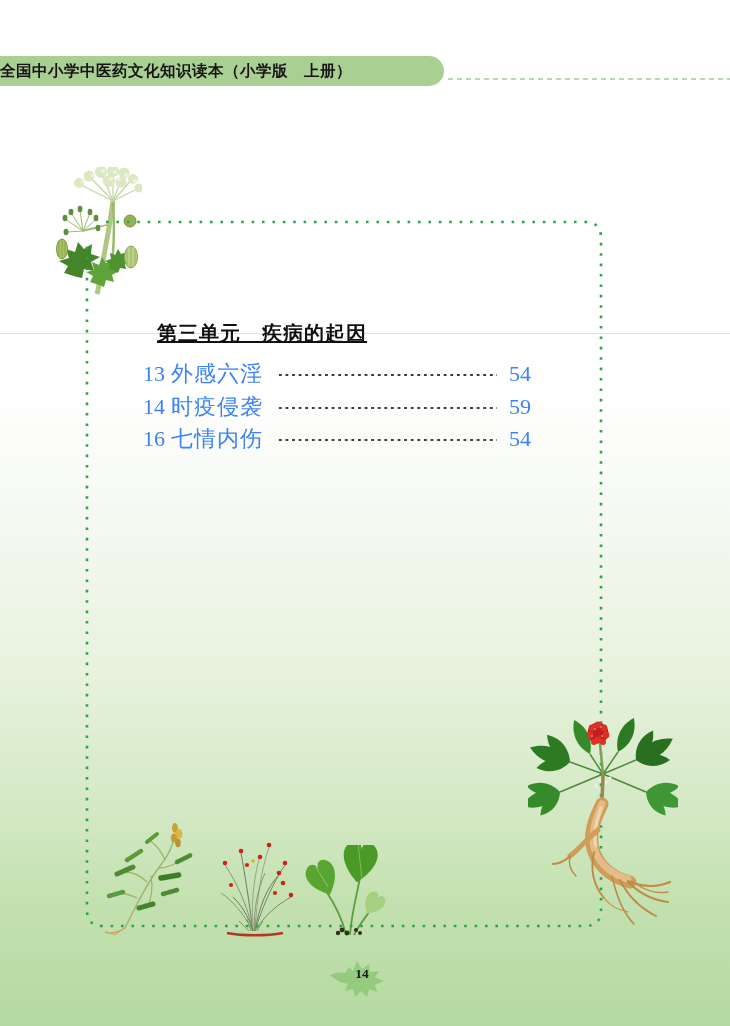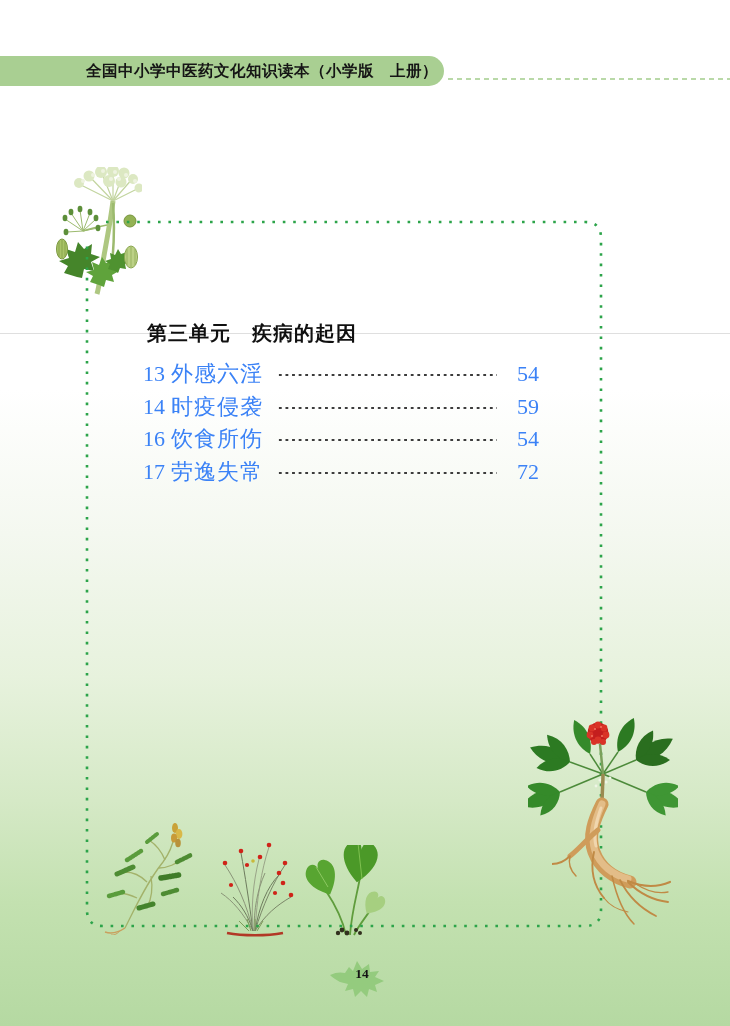--- a/index.html
+++ b/index.html
@@ -12,21 +12,21 @@
   }
   .abs{position:absolute;}
 
   
   .hairline{top:333px;left:0;width:730px;height:1px;background:#d9d9d9;opacity:.85;}
 
   
   .banner{
     top:56px;left:0;width:444px;height:30px;background:#a9cf92;
     border-radius:0 15px 15px 0;display:flex;align-items:center;
-    padding-left:86px;box-sizing:border-box;z-index:4;
+    box-sizing:border-box;z-index:4;
   }
   .banner-text{
     font-size:15.5px;font-weight:600;color:#151515;letter-spacing:.5px;
     font-family:"Liberation Serif","DejaVu Serif",serif;white-space:nowrap;
   }
   .dash-line{
     top:78px;left:448px;width:282px;height:2px;z-index:3;
     background:repeating-linear-gradient(90deg,#b9d9a8 0 5px,rgba(0,0,0,0) 5px 9px);
   }
 
@@ -38,34 +38,34 @@
   .astragalus{top:820px;left:103px;width:100px;height:115px;z-index:3;}
   .asparagus{top:835px;left:213px;width:85px;height:103px;z-index:3;}
   .heartleaf{top:845px;left:300px;width:90px;height:92px;z-index:3;}
   .ginseng{top:712px;left:528px;width:150px;height:240px;z-index:6;}
 
   
   .toc{top:320px;left:143px;width:396px;z-index:6;}
   .toc-title{
     font-family:"DejaVu Sans","Liberation Sans",sans-serif;
     font-weight:700;font-size:20px;color:#101010;letter-spacing:1px;
-    margin:0 0 12px 4px;line-height:26px;
+    margin:0 0 12px 14px;line-height:26px;text-decoration:underline;
   }
   .toc-row{
     display:flex;align-items:center;height:32.5px;
     font-size:22px;color:#3b82f6;
   }
   .toc-num{width:24px;flex:0 0 auto;}
   .toc-label{flex:0 0 auto;letter-spacing:1px;margin-left:4px;text-align:right;}
   .leader{
     flex:1 1 auto;height:8px;margin:2px 12px 0 14px;
     background-image:radial-gradient(circle,#3c3c3c 1.15px,rgba(0,0,0,0) 1.45px);
     background-size:6.6px 8px;background-repeat:repeat-x;background-position:0 50%;
   }
-  .toc-page{flex:0 0 auto;width:30px;text-align:right;}
+  .toc-page{flex:0 0 auto;width:30px;}
 
   
   .leaf-badge{top:958px;left:328px;width:62px;height:40px;z-index:7;}
   .leaf-badge .num{
     position:absolute;top:8px;left:20px;width:28px;text-align:center;
     font-size:13.5px;font-weight:600;color:#141414;
     font-family:"Liberation Serif","DejaVu Serif",serif;
   }
 </style>
 </head>
@@ -161,29 +161,23 @@
     <span class="toc-page">54</span>
   </div>
   <div class="toc-row">
     <span class="toc-num">14</span>
     <span class="toc-label">时疫侵袭</span>
     <span class="leader"></span>
     <span class="toc-page">59</span>
   </div>
   <div class="toc-row">
     <span class="toc-num">16</span>
-    <span class="toc-label">饮食所伤</span>
+    <span class="toc-label">七情内伤</span>
     <span class="leader"></span>
     <span class="toc-page">54</span>
-  </div>
-  <div class="toc-row">
-    <span class="toc-num">17</span>
-    <span class="toc-label">劳逸失常</span>
-    <span class="leader"></span>
-    <span class="toc-page">72</span>
   </div>
 </div>
 
 <svg class="abs astragalus" viewBox="0 0 100 115" xmlns="http://www.w3.org/2000/svg">
   <g stroke="#a3b26a" stroke-width="1.3" fill="none">
     <path d="M22 108 C32 88 44 62 60 42 C66 34 70 24 72 14"></path>
     <path d="M44 62 C38 56 30 52 22 52"></path>
     <path d="M56 48 C64 48 74 44 80 38"></path>
     <path d="M34 78 C26 74 18 72 10 74"></path>
     <path d="M48 56 C50 68 48 80 44 88"></path>

